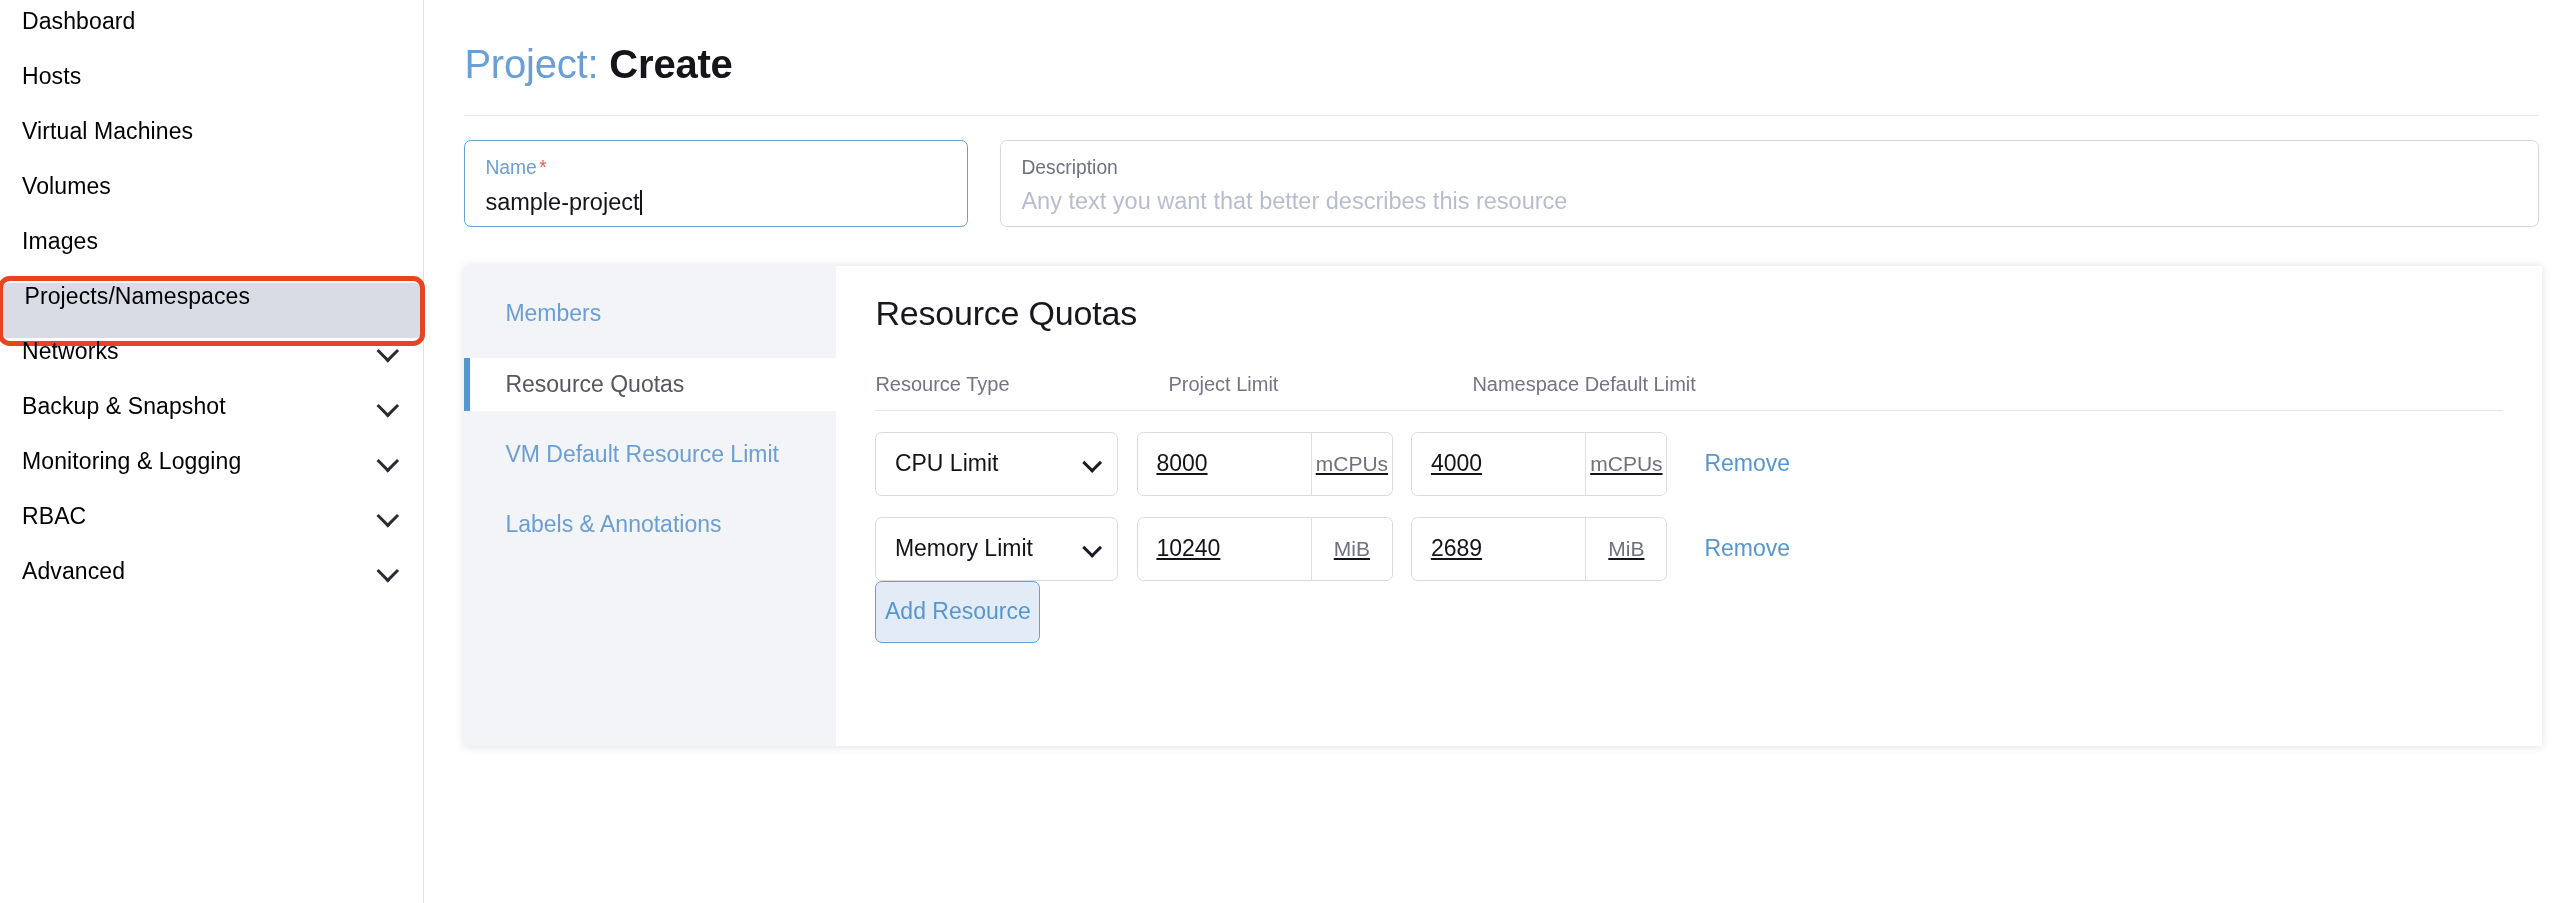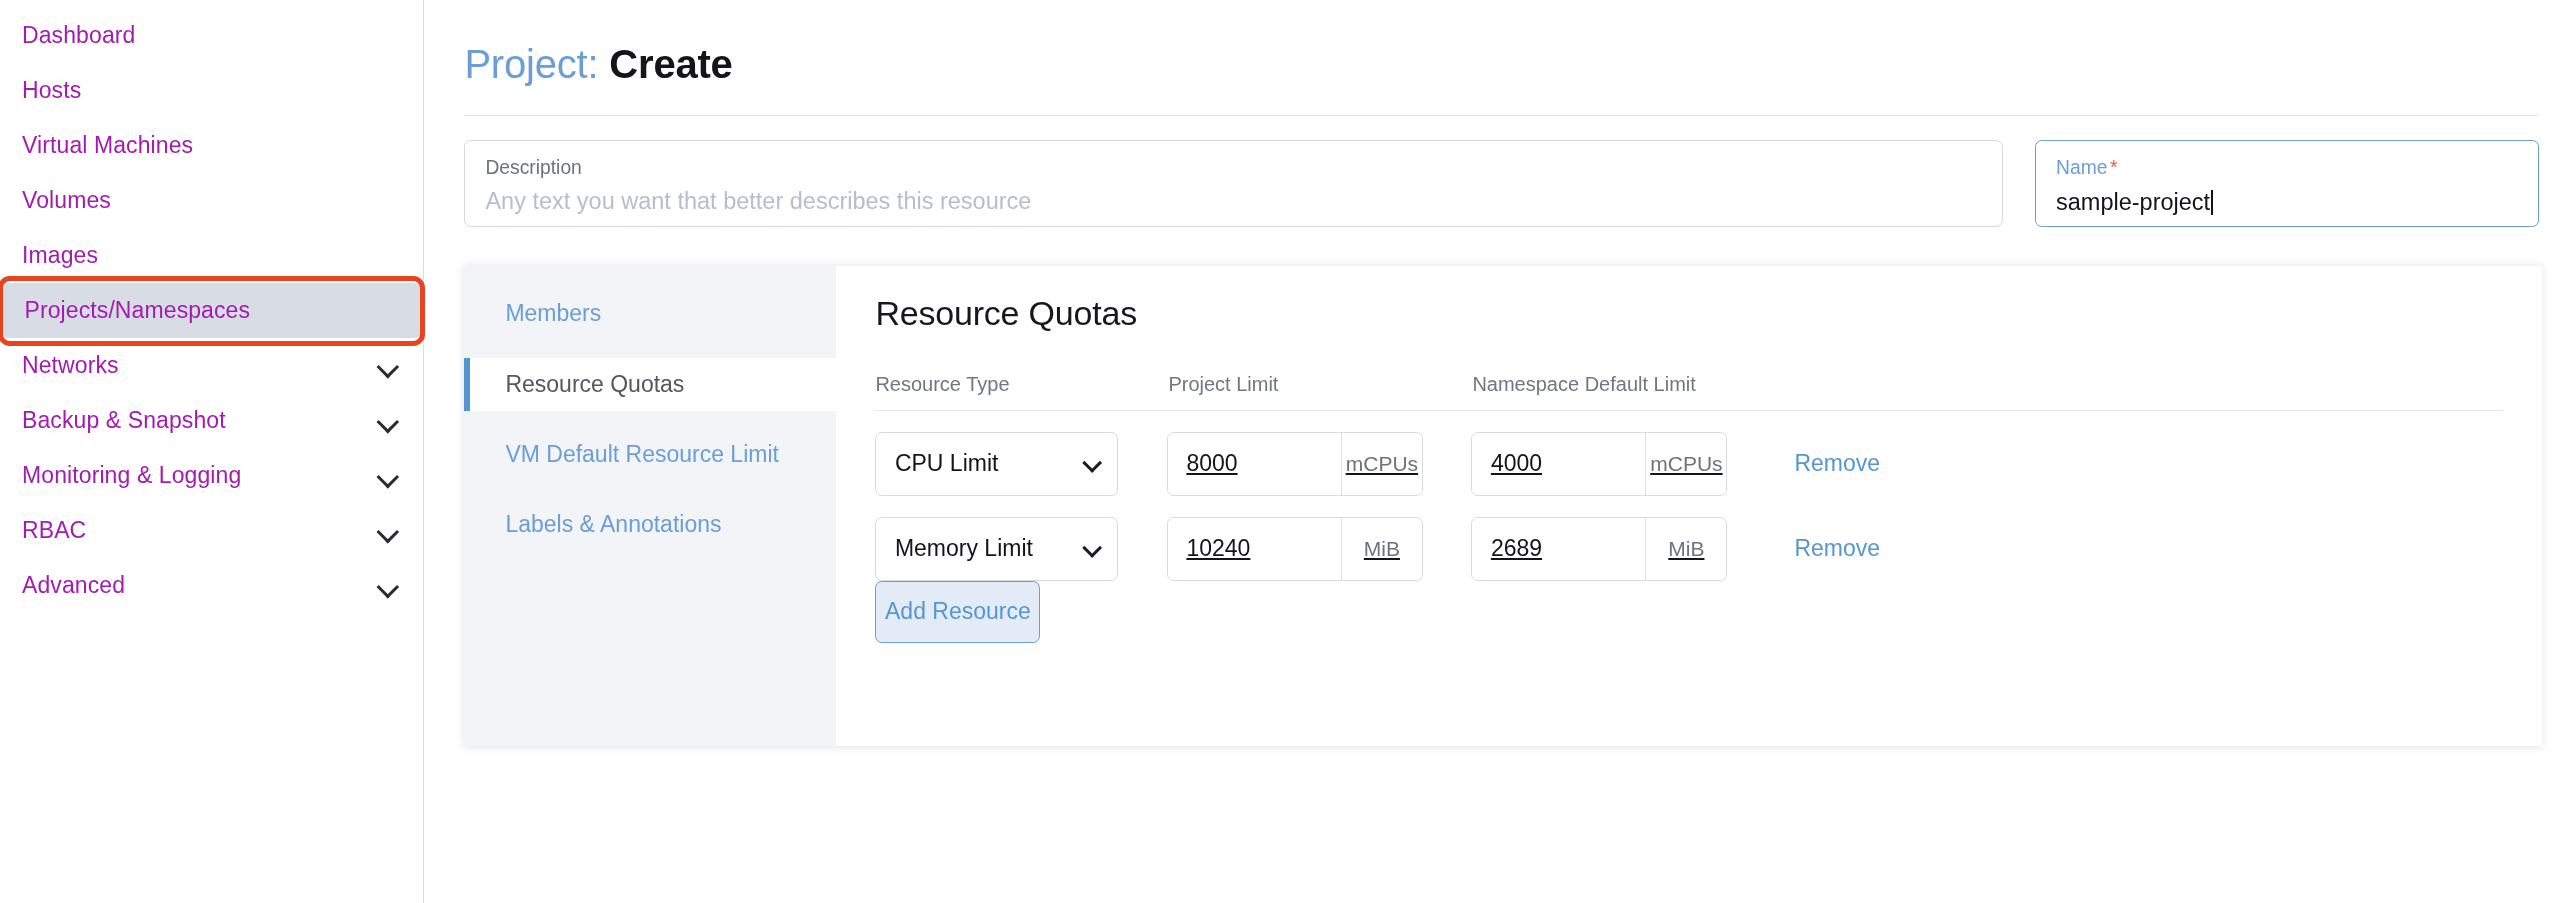--- a/index.html
+++ b/index.html
@@ -21,25 +21,25 @@
     height: 903px;
     flex: 0 0 424px;
     background: #ffffff;
     border-right: 1.7px solid #dcdee7;
     padding-top: 8.4px;
     position: relative;
   }
   .nav-item {
     height: 55px;
     display: flex;
-    align-items: center;
+    align-items: flex-start;
     justify-content: space-between;
     padding: 0 23.5px 0 22px;
     font-size: 23px;
-    color: #a21caf;
+    color: #000000;
     letter-spacing: 0.1px;
     cursor: pointer;
     position: relative;
   }
   .nav-item.selected {
     background: #d8dce5;
     border-radius: 5px;
     margin: 0 2.5px;
   }
   .nav-item.annotated::after {
@@ -180,21 +180,20 @@
     gap: 41px;
   }
   .c-type  { flex: 0 0 252px; }
   .c-proj  { flex: 0 0 263px; }
   .c-ns    { flex: 0 0 252px; }
 
   .qrow {
     display: flex;
     align-items: center;
     margin-top: 21px;
-    gap: 30px;
   }
 
   .select {
     position: relative;
     width: 243px;
     height: 64px;
     border: 1.7px solid #d7dae4;
     border-radius: 6.7px;
     background: #fff;
     display: flex;
@@ -317,30 +316,30 @@
 
     <h1 class="page-title">
       <span class="prefix">Project:</span>
       <span class="suffix">Create</span>
     </h1>
 
     <div class="hr"></div>
 
     <div class="form-row">
 
-      <div class="field desc">
-        <div class="flabel">Description</div>
-        <div class="fplaceholder">Any text you want that better describes this resource</div>
-      </div>
-
       <div class="field name">
         <div class="flabel">
           <span>Name</span><span class="req">*</span>
         </div>
         <div class="fvalue caret">sample-project</div>
+      </div>
+
+      <div class="field desc">
+        <div class="flabel">Description</div>
+        <div class="fplaceholder">Any text you want that better describes this resource</div>
       </div>
 
     </div>
 
     <section class="card">
 
       <div class="tabs" id="tablist">
           <div class="tab">Members</div>
           <div class="tab active">Resource Quotas</div>
           <div class="tab">VM Default Resource Limit</div>

